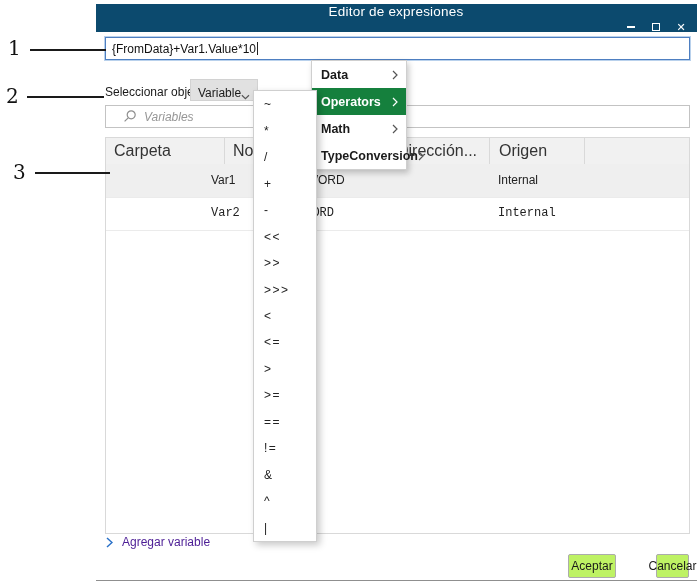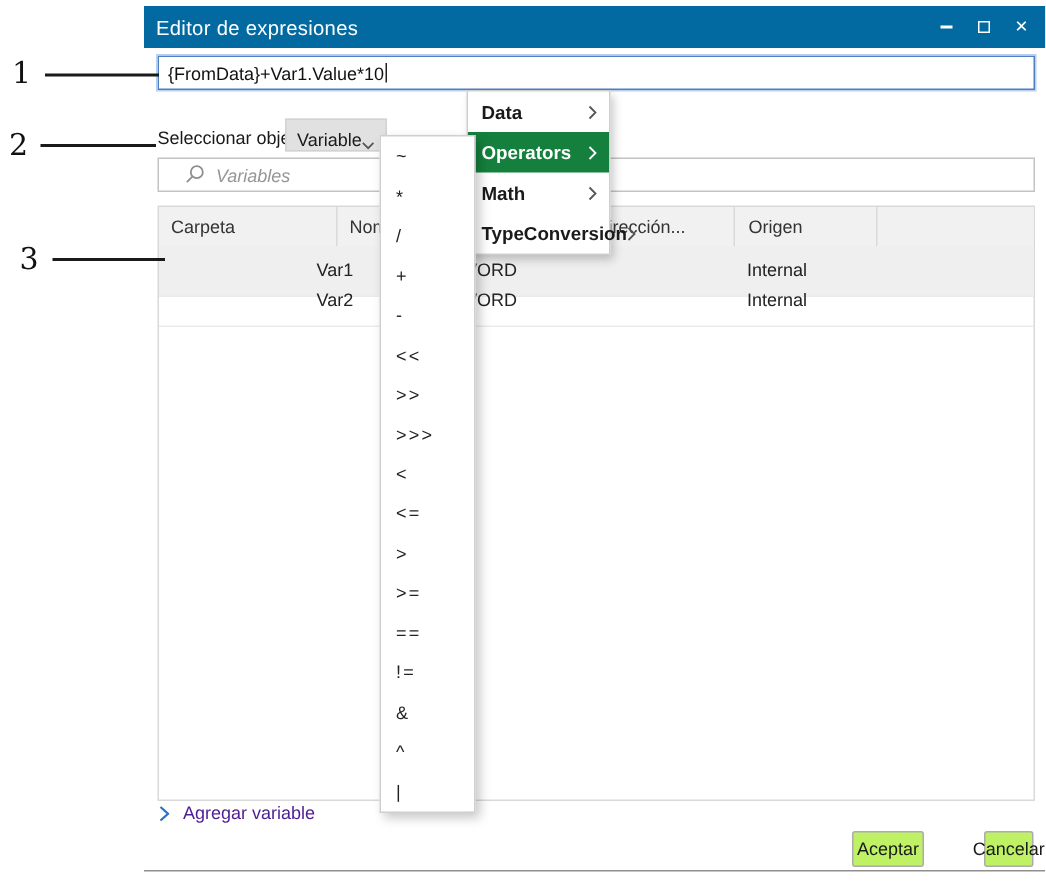--- a/index.html
+++ b/index.html
@@ -6,22 +6,22 @@
   .page{position:relative;width:697px;height:588px;background:#fff;overflow:hidden;
         font-family:"Liberation Sans",sans-serif;}
 
   
   .callout-num{position:absolute;font-family:"DejaVu Serif",serif;font-size:20px;color:#111;z-index:70;}
   .callout-line{position:absolute;height:2px;background:#1a1a1a;z-index:70;}
 
   
   .dialog{position:absolute;left:96px;top:4px;width:601px;height:577px;background:#fff;
           border-bottom:1px solid #8f8f8f;box-sizing:border-box;}
-  .titlebar{position:absolute;left:0;top:0;width:100%;height:28px;background:#0369a1;
-            display:flex;align-items:center;box-sizing:border-box;padding:0 9px 0 8px;}
+  .titlebar{position:absolute;left:0;top:0;width:100%;height:28px;background:#0c4a6e;
+            display:flex;align-items:center;box-sizing:border-box;padding:0 9px 0 8px;flex-direction:column;}
   .titlebar .title{color:#fff;font-size:13.5px;letter-spacing:.2px;}
   .win-controls{margin-left:auto;display:flex;align-items:center;gap:11px;}
   .wc{width:14px;height:16px;display:flex;align-items:center;justify-content:center;cursor:default;}
   .min-bar{width:8px;height:1.5px;background:#fff;display:block;}
   .max-box{width:8px;height:8px;border:1.2px solid #fff;display:block;box-sizing:border-box;}
   .close-x{color:#fff;font-size:11px;line-height:1;}
 
   
   .expr{position:absolute;left:9px;top:33px;width:585px;height:23px;background:#fff;
         border:1px solid #4e7fc1;outline:1px solid #b9d1ec;box-sizing:border-box;
@@ -38,21 +38,21 @@
   .searchbox{position:absolute;left:9px;top:101px;width:585px;height:23px;background:#fff;
              border:1px solid #c3c3c3;box-sizing:border-box;display:flex;align-items:center;
              gap:7px;padding-left:16px;}
   .searchbox .ph{font-size:12px;font-style:italic;color:#969696;}
 
   
   .vtable{position:absolute;left:9px;top:133px;width:585px;height:397px;background:#fff;
           border:1px solid #d9d9d9;box-sizing:border-box;}
   .thead{position:absolute;left:0;top:0;right:0;height:26px;background:#f1f1f1;
          border-bottom:1px solid #d9d9d9;}
-  .th{position:absolute;top:0;height:26px;line-height:26px;font-size:12px;color:#333;
+  .th{position:absolute;top:0;height:26px;line-height:26px;font-size:16px;color:#333;
       box-sizing:border-box;overflow:hidden;white-space:nowrap;}
   .th.sep{border-left:1px solid #d9d9d9;}
   .trow{position:absolute;left:0;right:0;height:33px;border-bottom:1px solid #ebebeb;}
   .trow.selected{background:#efefef;}
   .td{position:absolute;top:0;height:33px;line-height:33px;font-size:12px;color:#222;
       white-space:nowrap;}
 
   
   .add-var{position:absolute;left:10px;top:531px;display:flex;align-items:center;gap:9px;cursor:default;}
   .add-var .lbl{font-size:12px;color:#4c1d95;}
@@ -133,21 +133,21 @@
         <div class="th sep" style="left:285px;width:98px;padding-left:5px;">Dirección...</div>
         <div class="th sep" style="left:383px;width:95px;padding-left:9px;">Origen</div>
         <div class="th sep" style="left:478px;width:106px;"></div>
       </div>
 
       <div class="trow selected" style="top:26px;">
         <span class="td" style="left:105px;">Var1</span>
         <span class="td" style="left:192px;">DWORD</span>
         <span class="td" style="left:392px;">Internal</span>
       </div>
-      <div class="trow" style="top:46px;">
+      <div class="trow" style="top:59px;font-family:Liberation Mono, monospace;">
         <span class="td" style="left:105px;">Var2</span>
         <span class="td" style="left:192px;">DWORD</span>
         <span class="td" style="left:392px;">Internal</span>
       </div>
     </div>
 
     <div class="add-var">
       <svg width="7" height="11" viewBox="0 0 7 11">
         <polyline points="1,1 6,5.5 1,10" fill="none" stroke="#2970C8" stroke-width="1.5"></polyline>
       </svg>

